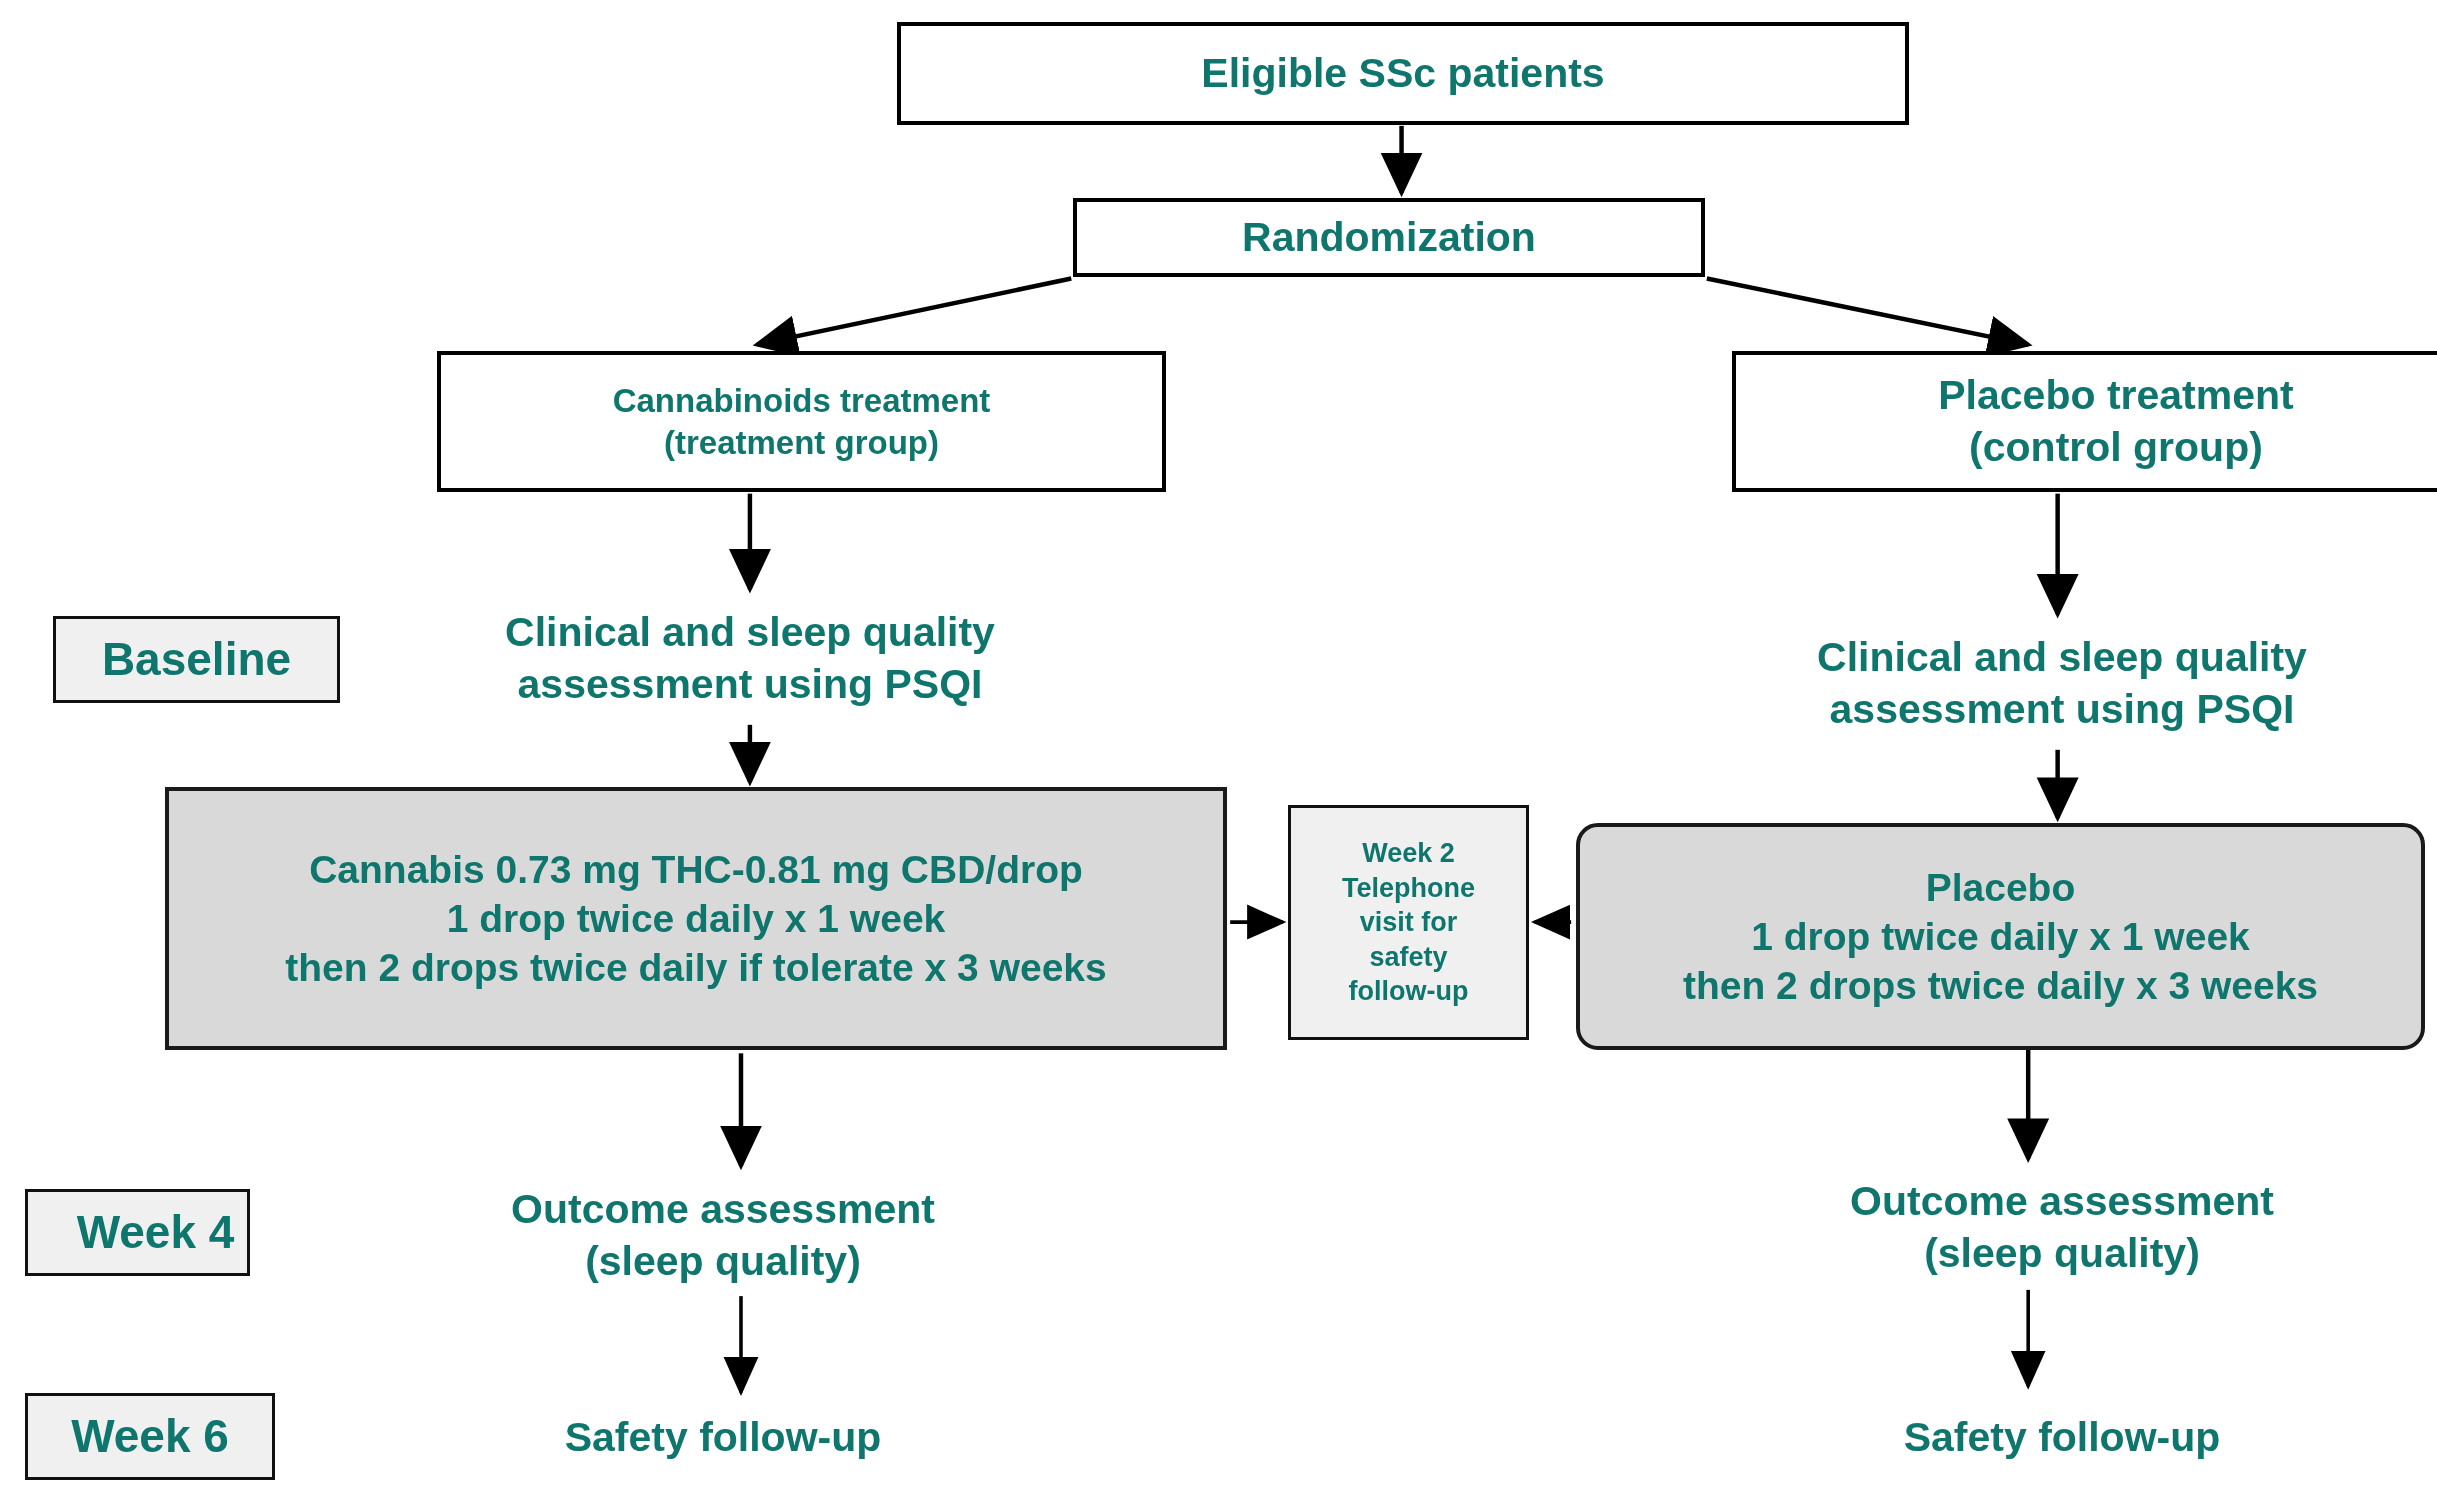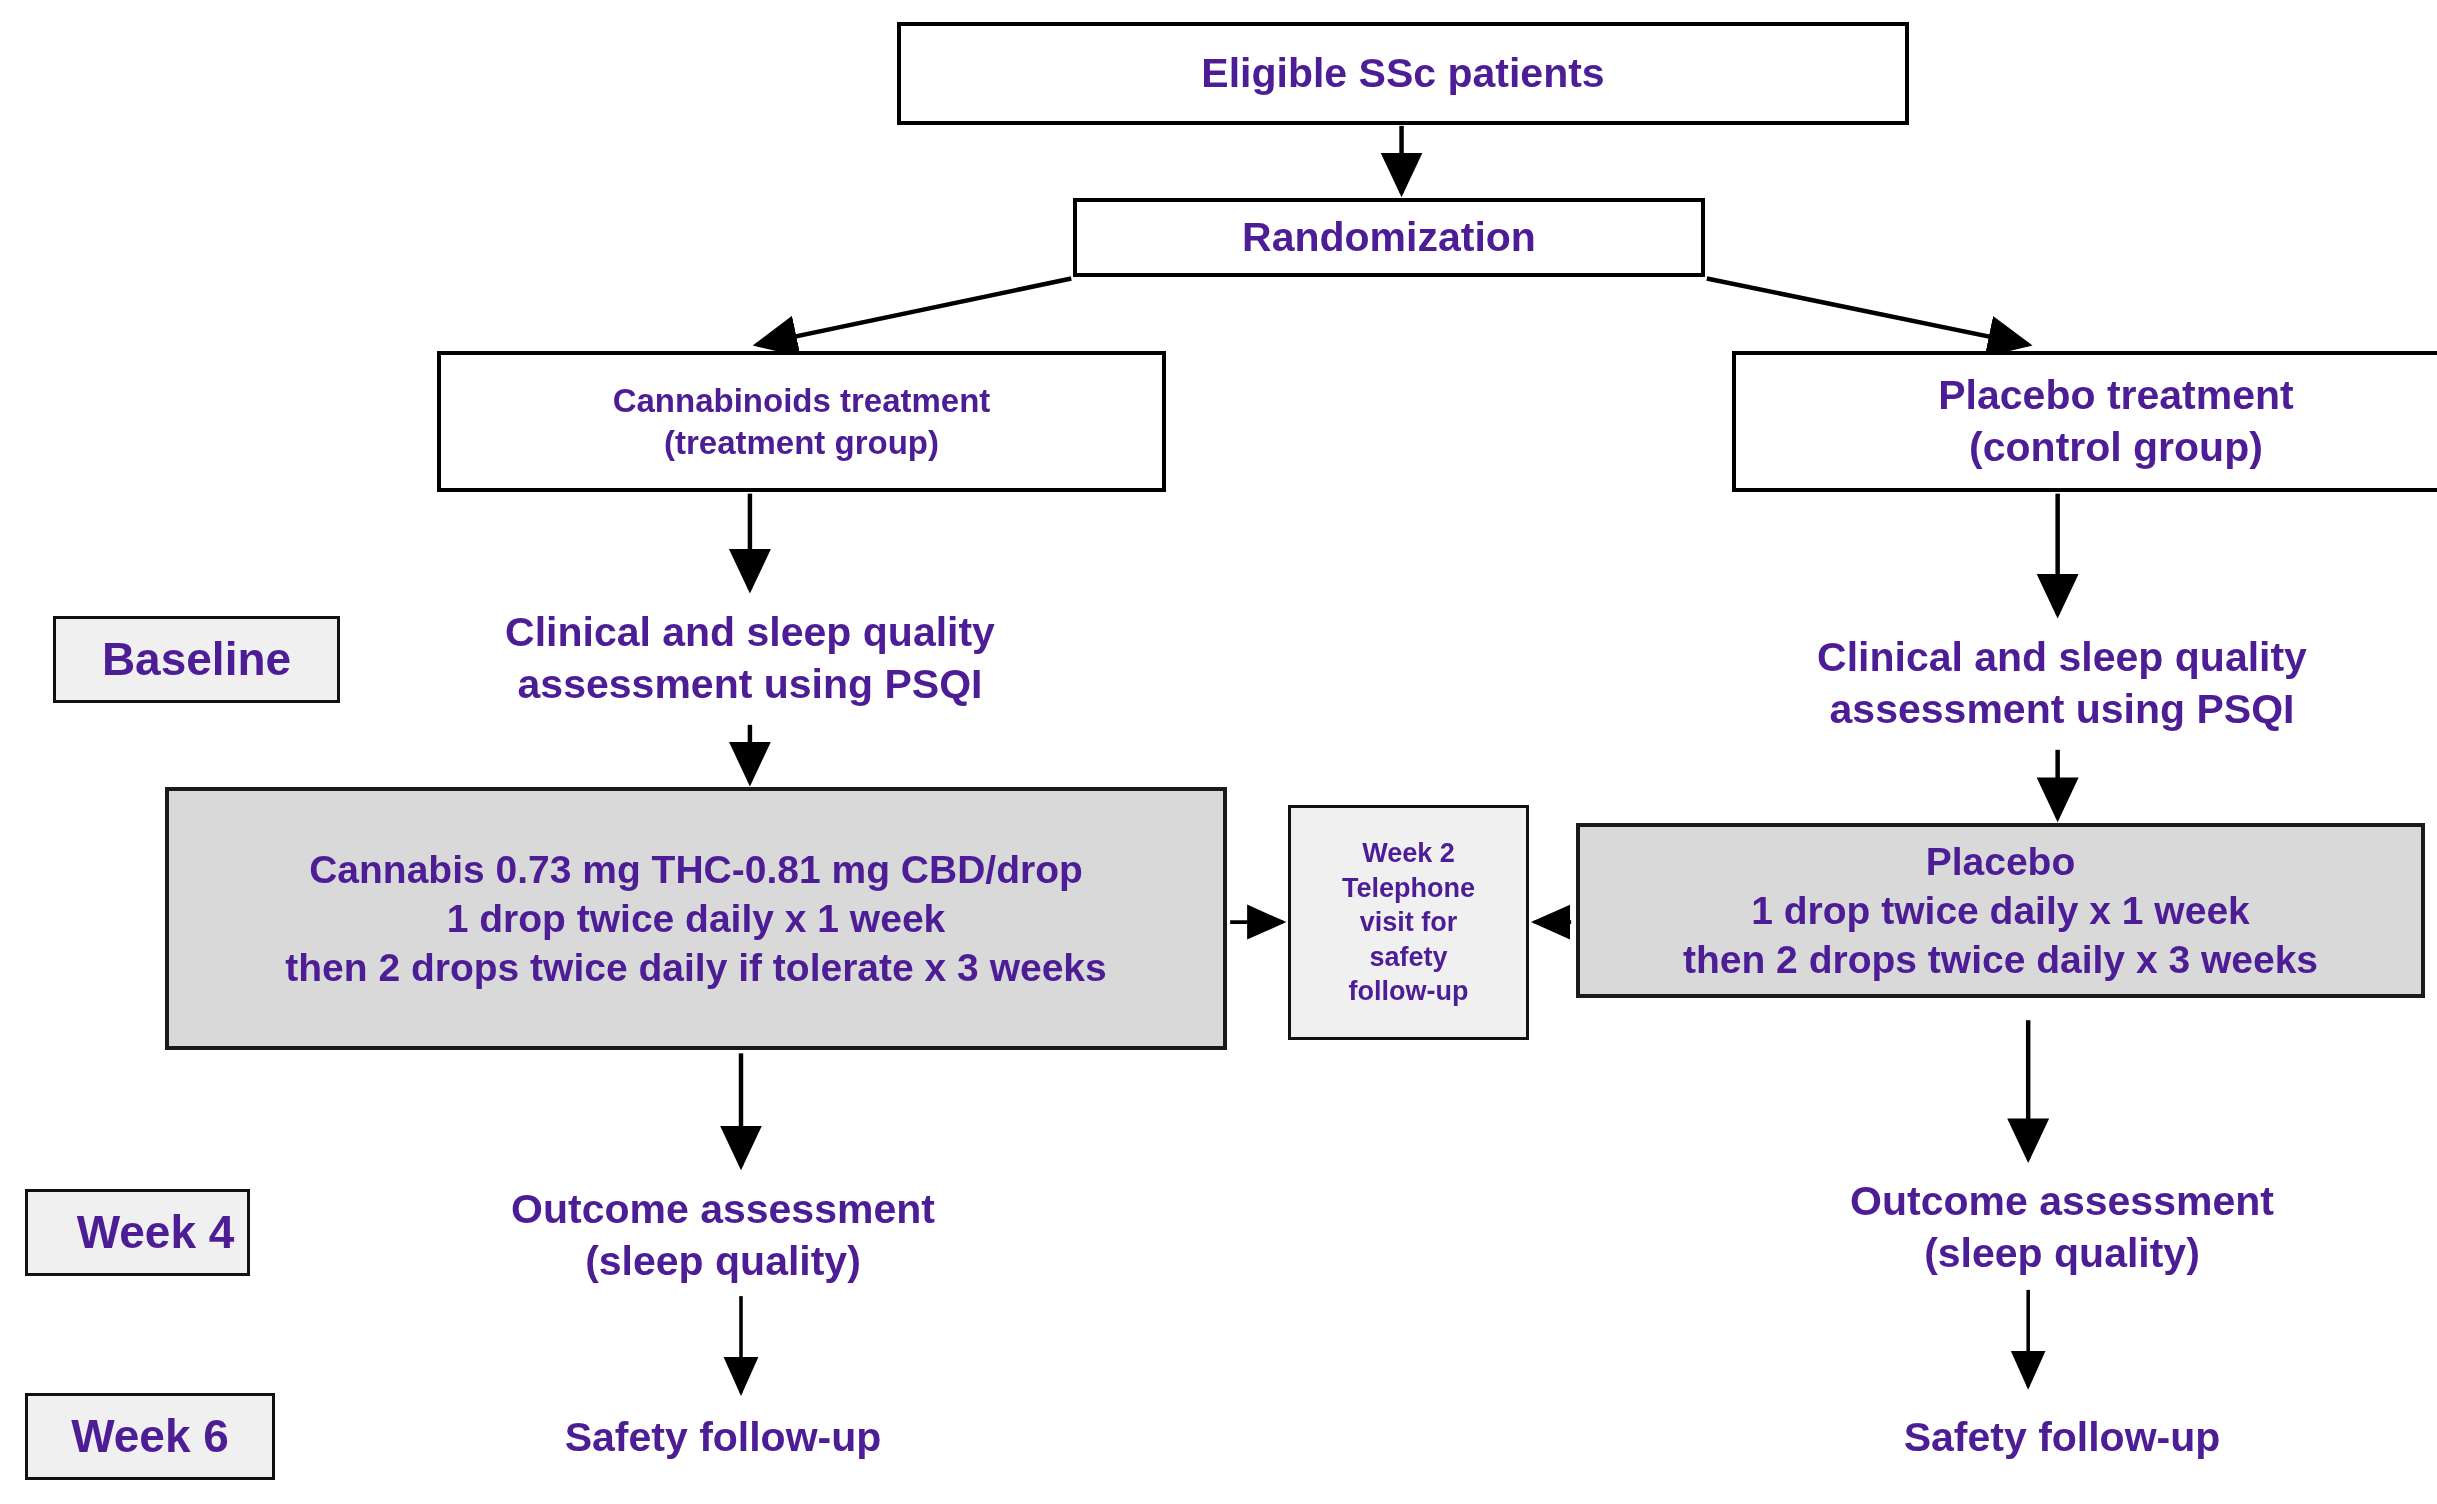--- a/index.html
+++ b/index.html
@@ -15,21 +15,21 @@
     font-family: "Liberation Sans", sans-serif;
     overflow: hidden;
   }
   .node {
     position: absolute;
     box-sizing: border-box;
     display: flex;
     align-items: center;
     justify-content: center;
     text-align: center;
-    color: #4c1d95;
+    color: #0f766e;
     font-weight: bold;
     line-height: 1.26;
     white-space: pre-line;
   }
   
   .box-outline {
     border: 4.5px solid #000000;
     background: #ffffff;
   }
   
@@ -65,21 +65,21 @@
 
   #label-baseline    { left: 25px;   top: 616px;  width: 287px;  height: 87px;  font-size: 46px; margin-left: 28px; }
   #label-week4       { left: 25px;   top: 1189px; width: 225px;  height: 87px;  font-size: 46px; padding-left: 36px; }
   #label-week6       { left: 25px;   top: 1393px; width: 250px;  height: 87px;  font-size: 46px; }
 
   #baseline-left     { left: 411px;  top: 600px;  width: 678px;  height: 118px; font-size: 41px; }
   #baseline-right    { left: 1723px; top: 625px;  width: 678px;  height: 118px; font-size: 41px; }
 
   #dose-treatment    { left: 165px;  top: 787px;  width: 1062px; height: 263px; font-size: 39px; }
   #phone-box         { left: 1288px; top: 805px;  width: 241px;  height: 235px; font-size: 27px; line-height: 1.28; }
-  #dose-placebo      { left: 1576px; top: 823px;  width: 849px;  height: 175px; font-size: 39px; }
+  #dose-placebo      { left: 1576px; top: 823px;  width: 849px;  height: 227px; font-size: 39px; border-radius: 22px; }
 
   #outcome-left      { left: 384px;  top: 1177px; width: 678px;  height: 118px; font-size: 41px; }
   #outcome-right     { left: 1723px; top: 1169px; width: 678px;  height: 118px; font-size: 41px; }
 
   #safety-left       { left: 384px;  top: 1410px; width: 678px;  height: 55px;  font-size: 41px; }
   #safety-right      { left: 1723px; top: 1410px; width: 678px;  height: 55px;  font-size: 41px; }
 </style>
 </head>
 <body>
 

